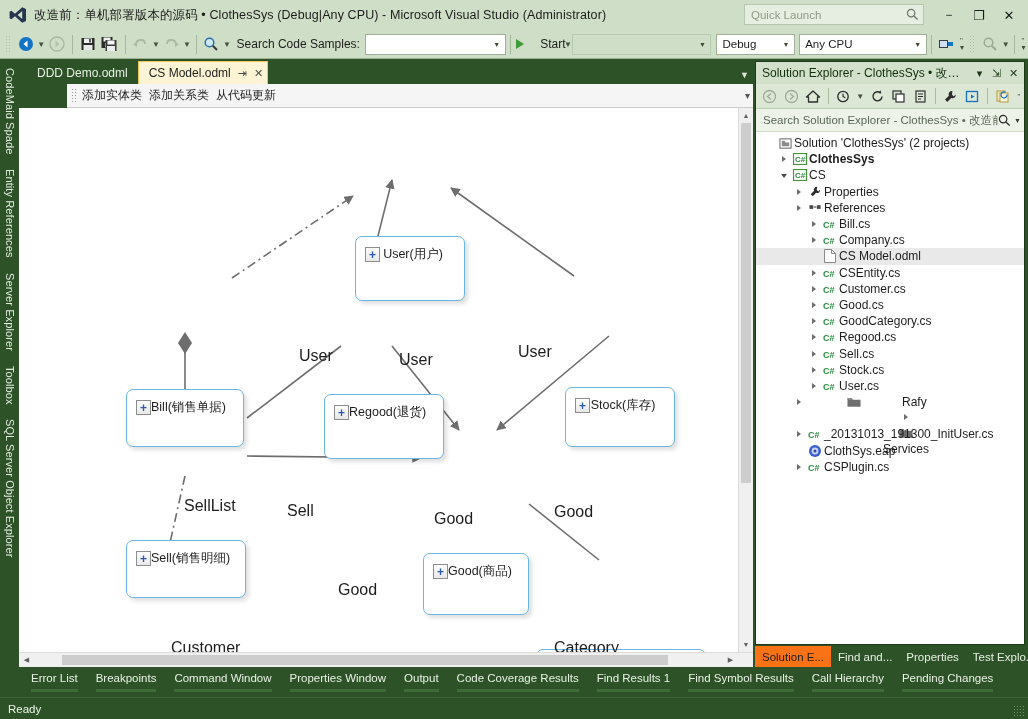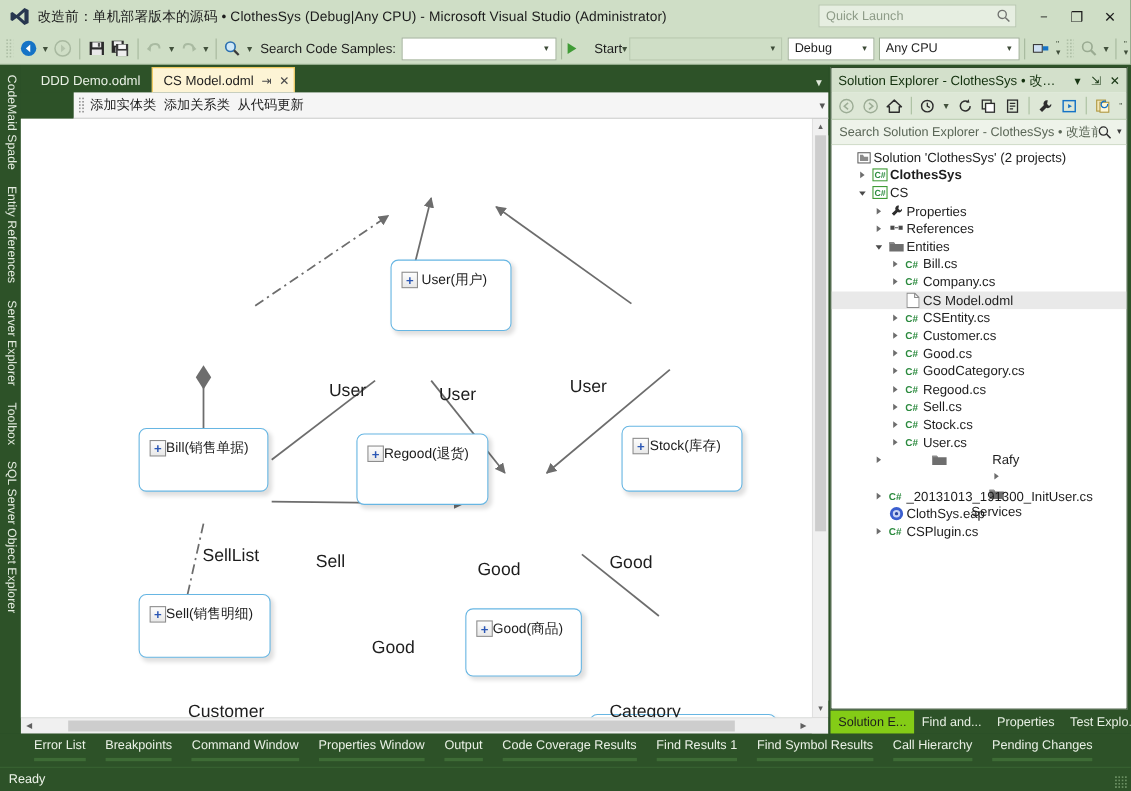--- a/index.html
+++ b/index.html
@@ -323,21 +323,21 @@
     background: #2d5228;
     margin-top: 1px;
   }
   .se-tab {
     display:flex; align-items:center;
     padding: 0 7px;
     font-size: 11.5px;
     color: #e7efe3;
     white-space:nowrap;
   }
-  .se-tab.active { background:#84cc16; color:#1d1d1d; }
+  .se-tab.active { background:#f97316; color:#1d1d1d; }
 
   
   .bottom-tabs {
     height: 30px; flex: 0 0 30px;
     background: #2d5228;
     display: flex; align-items: flex-start;
     padding: 5px 0 0 22px;
     gap: 0px;
   }
   .btab {
@@ -796,32 +796,20 @@
               </span>
               <span class="ticon">
                 <svg width="13" height="11" viewBox="0 0 14 11">
                   <rect x="0.5" y="3" width="4" height="4" fill="#4a4a4a"></rect>
                   <line x1="5" y1="5" x2="8" y2="5" stroke="#4a4a4a" stroke-width="1.2"></line>
                   <rect x="8.5" y="3" width="4" height="4" fill="#4a4a4a"></rect>
                 </svg>
               </span>
               <span class="tlabel">References</span>
             </div>
-            <div class="trow" style="padding-left: 36px;">
-              <span class="tw">
-                <span class="tri-expanded"></span>
-              </span>
-              <span class="ticon">
-                <svg width="14" height="12" viewBox="0 0 15 12">
-                  <path d="M0.5 2 L5 2 L6.2 3.6 L14.5 3.6 L14.5 11 L0.5 11 Z" fill="#6e6e6e"></path>
-                  <path d="M0.5 2 L5 2 L6.2 3.6 L0.5 3.6 Z" fill="#8c8c8c"></path>
-                </svg>
-              </span>
-              <span class="tlabel">Entities</span>
-            </div>
             <div class="trow" style="padding-left: 51px;">
               <span class="tw">
                 <span class="tri-collapsed"></span>
               </span>
               <span class="ticon">
                 <svg width="14" height="12" viewBox="0 0 14 12">
                   <text x="0" y="9.5" font-size="9" font-weight="bold" fill="#2b8a3e" font-family="sans-serif">C#</text>
                 </svg>
               </span>
               <span class="tlabel">Bill.cs</span>

